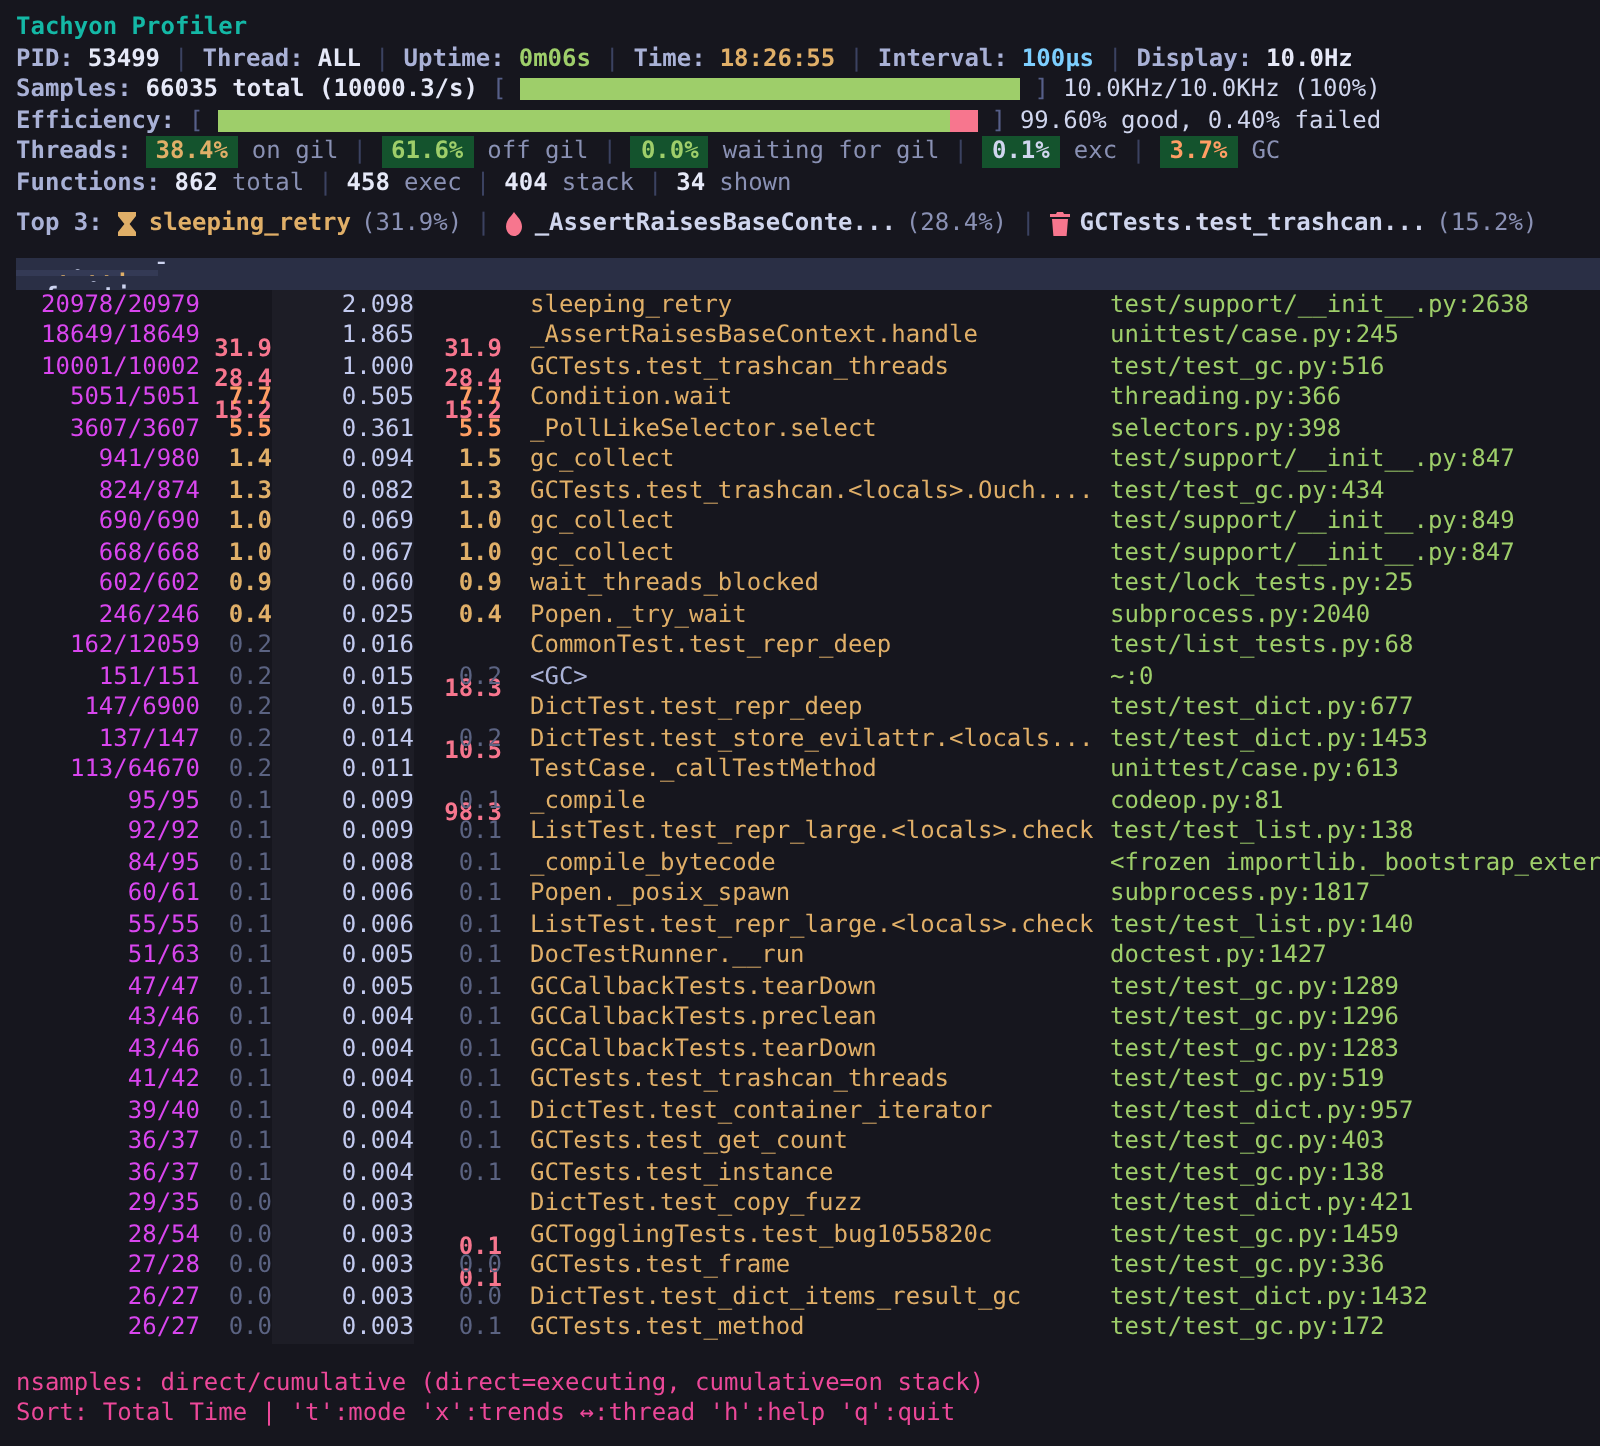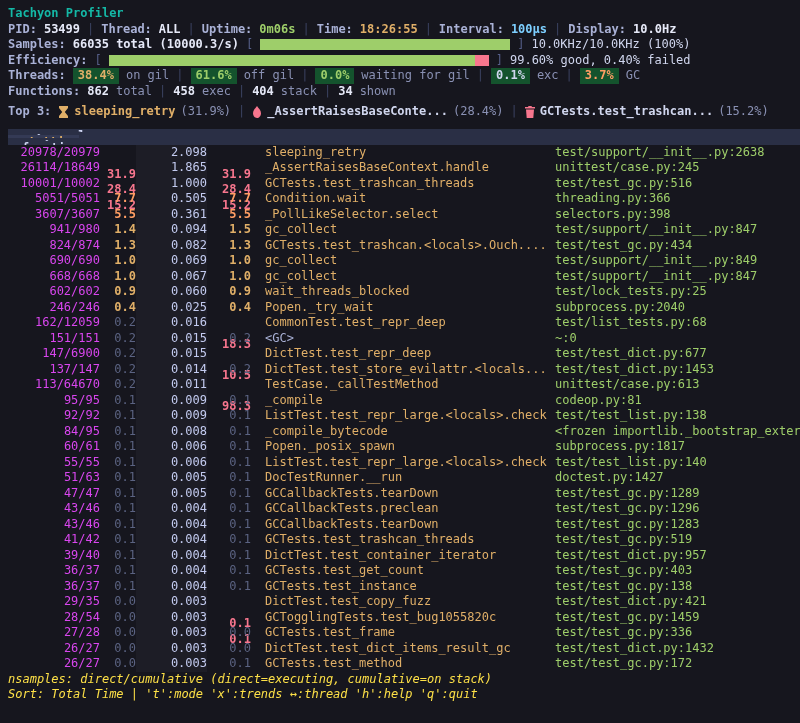--- a/index.html
+++ b/index.html
@@ -47,21 +47,21 @@
   .c-fl{flex:1;text-align:left;padding-left:8px;box-sizing:border-box;color:#9ece6a;}
   .trow .c-tt{background:rgba(197,207,245,0.04);}
   .trow .c-ns{color:#d946ef;}
   .trow .c-tt{color:#c3cbf0;}
   .fn{color:#e0af68;}
   .fn-dim{color:#a9b1d6;}
   .p-red{color:#f7768e;font-weight:bold;margin-top:44px;}
   .p-orange{color:#ff9e64;font-weight:bold;}
   .p-yellow{color:#e0af68;font-weight:bold;}
   .p-dim{color:#5b6382;}
-  .footer{color:#fde047;font-style:italic;}
+  .footer{margin-top:12px;color:#ec4899;}
   .fline{height:15.5px;white-space:pre;}
 </style>
 </head>
 <body>
 
 <div class="app">
 
   <div class="line title">Tachyon Profiler</div>
 
   <div class="line">
@@ -123,21 +123,21 @@
   <div id="table-body">
       <div class="trow">
         <span class="cell c-ns">20978/20979</span>
         <span class="cell c-p1 p-red">31.9</span>
         <span class="cell c-tt">2.098</span>
         <span class="cell c-p2 p-red">31.9</span>
         <span class="cell c-fn fn">sleeping_retry</span>
         <span class="cell c-fl">test/support/__init__.py:2638</span>
       </div>
       <div class="trow">
-        <span class="cell c-ns">26114/18649</span>
+        <span class="cell c-ns">18649/18649</span>
         <span class="cell c-p1 p-red">28.4</span>
         <span class="cell c-tt">1.865</span>
         <span class="cell c-p2 p-red">28.4</span>
         <span class="cell c-fn fn">_AssertRaisesBaseContext.handle</span>
         <span class="cell c-fl">unittest/case.py:245</span>
       </div>
       <div class="trow">
         <span class="cell c-ns">10001/10002</span>
         <span class="cell c-p1 p-red">15.2</span>
         <span class="cell c-tt">1.000</span>

